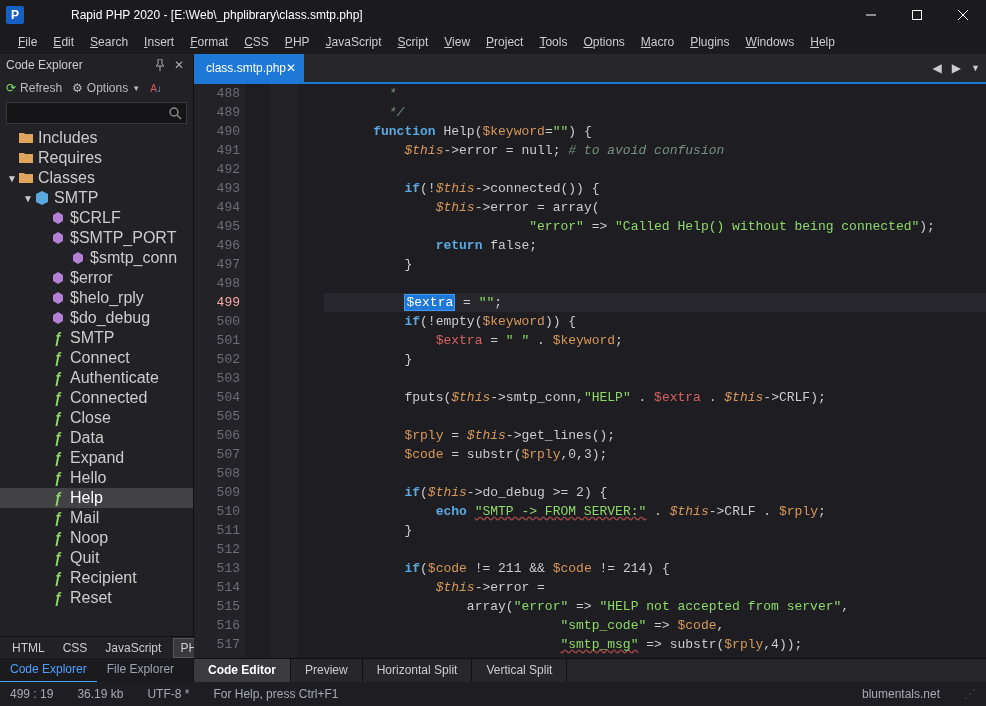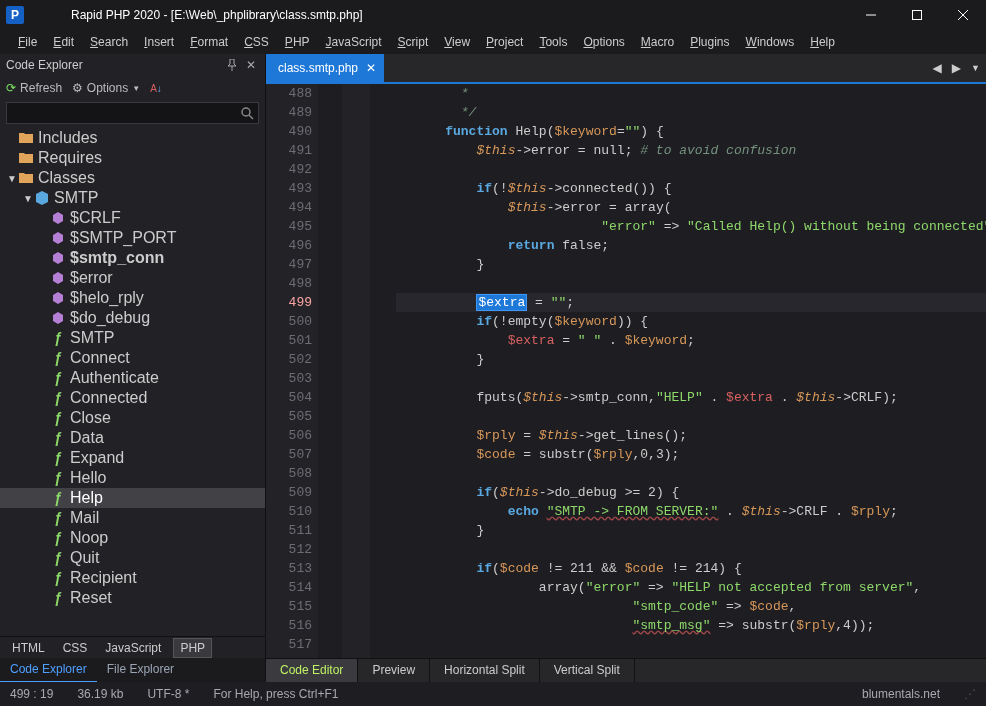--- a/index.html
+++ b/index.html
@@ -6,21 +6,21 @@
 body { font-family: "Segoe UI", Tahoma, sans-serif; font-size: 12px; background: #1b1b1e; color: #cccccc; width: 986px; height: 706px; overflow: hidden; display: flex; flex-direction: column; user-select: none; }
 .titlebar { height: 30px; background: #1b1b1e; display: flex; align-items: center; padding: 0 0 0 6px; }
 .titlebar .app-icon { width: 18px; height: 18px; background: #1560c5; color: #fff; font-weight: bold; font-size: 12px; display: flex; align-items: center; justify-content: center; border-radius: 2px; margin-right: 6px; }
 .titlebar .title { flex: 1; color: #fff; font-size: 12px; margin-left: 41px; }
 .titlebar .win-controls { display: flex; }
 .titlebar .win-btn { width: 46px; height: 30px; display: flex; align-items: center; justify-content: center; color: #fff; font-size: 14px; }
 .menubar { height: 24px; display: flex; align-items: center; padding: 0 10px; gap: 0; }
 .menubar .menu-item { padding: 3px 8px; color: #ccc; cursor: default; }
 .menubar .menu-item .ul { text-decoration: underline; }
 .main { flex: 1; display: flex; min-height: 0; }
-.sidebar { width: 266px; background: #222226; display: flex; flex-direction: column; border-right: 1px solid #111; }
+.sidebar { width: 194px; background: #222226; display: flex; flex-direction: column; border-right: 1px solid #111; }
 .panel-hdr { height: 22px; display: flex; align-items: center; padding: 0 6px; color: #ccc; font-size: 12px; }
 .panel-hdr .spacer { flex: 1; }
 .panel-hdr .pin, .panel-hdr .x { width: 16px; text-align: center; color: #aaa; }
 .panel-tools { height: 24px; display: flex; align-items: center; padding: 0 6px; gap: 10px; color: #bbb; }
 .panel-tools .tool { display: flex; align-items: center; gap: 4px; }
 .searchbox { margin: 2px 6px 4px 6px; height: 22px; background: #141416; border: 1px solid #3a3a3e; display: flex; align-items: center; padding: 0 4px; }
 .searchbox input { flex: 1; background: transparent; border: none; outline: none; color: #ccc; font-size: 12px; }
 .tree { flex: 1; overflow-y: auto; padding-bottom: 4px; position: relative; }
 .tree::-webkit-scrollbar { width: 14px; }
 .tree::-webkit-scrollbar-track { background: #222226; }
@@ -37,21 +37,21 @@
 .ico-fn { color: #8ed86a; font-size: 14px; font-style: italic; font-weight: bold; }
 .lbl { font-size: 16px; color: #ccc; }
 .side-tabs { display: flex; height: 22px; border-top: 1px solid #111; gap: 6px; padding: 0 6px; align-items: center; }
 .side-tab { padding: 2px 6px; color: #ccc; font-size: 12px; }
 .side-tab.active { background: #3a3a3e; border: 1px solid #555; }
 .bottom-tabs { display: flex; height: 24px; background: #1b1b1e; }
 .panel-bottom-tab { padding: 4px 10px; color: #9aa4b4; font-size: 12px; }
 .panel-bottom-tab.active { color: #4ea0ff; border-bottom: 1px solid #4ea0ff; }
 .editor-area { flex: 1; display: flex; flex-direction: column; min-width: 0; background: #1e1e22; }
 .file-tabbar { display: flex; height: 28px; background: #27272a; align-items: stretch; }
-.file-tab { display: flex; align-items: center; padding: 0 8px 0 12px; background: #1e78d8; color: #fff; font-size: 12px; gap: 8px; }
+.file-tab { display: flex; align-items: center; padding: 0 8px 0 12px; background: #1e78d8; color: #fff; font-size: 12px; gap: 0; }
 .file-tab .close { color: #fff; font-size: 12px; }
 .file-tabbar .spacer { flex: 1; }
 .file-tabbar .nav { display: flex; align-items: center; padding: 0 6px; gap: 10px; color: #ccc; }
 .editor-strip { height: 2px; background: #1e78d8; }
 .code-editor { flex: 1; display: flex; font-family: Consolas, "Courier New", monospace; font-size: 13px; line-height: 19px; background: #1e1e22; overflow: hidden; gap: 24px; }
 .gutter { width: 52px; background: #232327; color: #6c6c73; text-align: right; padding: 0 6px 0 0; }
 .gline { height: 19px; }
 .gline.cur { color: #fca5a5; }
 .margin { width: 28px; background: #232327; }
 .code { flex: 1; position: relative; overflow: hidden; padding-left: 2px; }
@@ -62,21 +62,21 @@
 .t-v { color: #d8985a; }
 .t-v-e { color: #d66060; }
 .t-s { color: #8ed86a; }
 .t-c { color: #75917d; font-style: italic; }
 .t-this { color: #d8985a; font-style: italic; }
 .t-op { color: #cccccc; }
 .sq { text-decoration: underline wavy #a04848; text-decoration-skip-ink: none; }
 .selbox { background: #1e78d8; color: #fff; padding: 0 1px; border: 1px solid #3f97f6; }
 .editor-bottom-tabs { height: 24px; display: flex; background: #27272a; border-top: 1px solid #111; align-items: stretch; }
 .ebtab { padding: 4px 14px; color: #ccc; font-size: 12px; border-right: 1px solid #111; }
-.ebtab.active { background: #3a3a3f; color: #bef264; font-weight: 400; }
+.ebtab.active { background: #3a3a3f; color: #ffffff; font-weight: 700; }
 .statusbar { height: 24px; background: #1d1d22; display: flex; align-items: center; padding: 0 10px; gap: 24px; color: #a8a8b0; font-size: 12px; }
 .statusbar .cell { white-space: nowrap; }
 .statusbar .flex { flex: 1; }
 svg { display: block; }
 </style>
 </head>
 <body>
 
 <div class="titlebar">
   <div class="app-icon">P</div>
@@ -203,21 +203,21 @@
         </div>
         <div class="tree-row" style="padding-left: 38px;">
           <span class="tw"></span>
           <span class="ico ico-var">
             <svg width="14" height="14" viewBox="0 0 14 14">
               <path d="M7 1l5 3v6l-5 3-5-3V4z"></path>
             </svg>
           </span>
           <span class="lbl">$SMTP_PORT</span>
         </div>
-        <div class="tree-row" style="padding-left: 38px; font-weight: bold;">
+        <div class="tree-row" style="padding-left: 58px;">
           <span class="tw"></span>
           <span class="ico ico-var">
             <svg width="14" height="14" viewBox="0 0 14 14">
               <path d="M7 1l5 3v6l-5 3-5-3V4z"></path>
             </svg>
           </span>
           <span class="lbl">$smtp_conn</span>
         </div>
         <div class="tree-row" style="padding-left: 38px;">
           <span class="tw"></span>
@@ -397,20 +397,21 @@
           <div class="cline">&nbsp;&nbsp;&nbsp;&nbsp;&nbsp;&nbsp;&nbsp;&nbsp;<span class="t-id">fputs(</span><span class="t-this">$this</span><span class="t-op">-&gt;</span><span class="t-id">smtp_conn,</span><span class="t-s">"HELP"</span><span class="t-op"> . </span><span class="t-v-e">$extra</span><span class="t-op"> . </span><span class="t-this">$this</span><span class="t-op">-&gt;</span><span class="t-id">CRLF);</span></div>
           <div class="cline"></div>
           <div class="cline">&nbsp;&nbsp;&nbsp;&nbsp;&nbsp;&nbsp;&nbsp;&nbsp;<span class="t-v">$rply</span><span class="t-op"> = </span><span class="t-this">$this</span><span class="t-op">-&gt;</span><span class="t-id">get_lines();</span></div>
           <div class="cline">&nbsp;&nbsp;&nbsp;&nbsp;&nbsp;&nbsp;&nbsp;&nbsp;<span class="t-v">$code</span><span class="t-op"> = </span><span class="t-id">substr(</span><span class="t-v">$rply</span><span class="t-op">,</span><span class="t-id">0</span><span class="t-op">,</span><span class="t-id">3);</span></div>
           <div class="cline"></div>
           <div class="cline">&nbsp;&nbsp;&nbsp;&nbsp;&nbsp;&nbsp;&nbsp;&nbsp;<span class="k">if</span><span class="t-op">(</span><span class="t-this">$this</span><span class="t-op">-&gt;</span><span class="t-id">do_debug &gt;= 2) </span><span class="t-op">{</span></div>
           <div class="cline">&nbsp;&nbsp;&nbsp;&nbsp;&nbsp;&nbsp;&nbsp;&nbsp;&nbsp;&nbsp;&nbsp;&nbsp;<span class="k">echo</span><span class="t-op"> </span><span class="t-s sq">"SMTP -&gt; FROM SERVER:"</span><span class="t-op"> . </span><span class="t-this">$this</span><span class="t-op">-&gt;</span><span class="t-id">CRLF . </span><span class="t-v">$rply</span><span class="t-op">;</span></div>
           <div class="cline">&nbsp;&nbsp;&nbsp;&nbsp;&nbsp;&nbsp;&nbsp;&nbsp;<span class="t-op">}</span></div>
           <div class="cline"></div>
           <div class="cline">&nbsp;&nbsp;&nbsp;&nbsp;&nbsp;&nbsp;&nbsp;&nbsp;<span class="k">if</span><span class="t-op">(</span><span class="t-v">$code</span><span class="t-op"> != 211 &amp;&amp; </span><span class="t-v">$code</span><span class="t-op"> != 214) </span><span class="t-op">{</span></div>
+          <div class="cline">&nbsp;&nbsp;&nbsp;&nbsp;&nbsp;&nbsp;&nbsp;&nbsp;&nbsp;&nbsp;&nbsp;&nbsp;<span class="t-this">$this</span><span class="t-op">-&gt;</span><span class="t-id">error =</span></div>
           <div class="cline">&nbsp;&nbsp;&nbsp;&nbsp;&nbsp;&nbsp;&nbsp;&nbsp;&nbsp;&nbsp;&nbsp;&nbsp;&nbsp;&nbsp;&nbsp;&nbsp;<span class="t-id">array(</span><span class="t-s">"error"</span><span class="t-op"> =&gt; </span><span class="t-s">"HELP not accepted from server"</span><span class="t-op">,</span></div>
           <div class="cline">&nbsp;&nbsp;&nbsp;&nbsp;&nbsp;&nbsp;&nbsp;&nbsp;&nbsp;&nbsp;&nbsp;&nbsp;&nbsp;&nbsp;&nbsp;&nbsp;&nbsp;&nbsp;&nbsp;&nbsp;&nbsp;&nbsp;&nbsp;&nbsp;&nbsp;&nbsp;&nbsp;&nbsp;<span class="t-s">"smtp_code"</span><span class="t-op"> =&gt; </span><span class="t-v">$code</span><span class="t-op">,</span></div>
           <div class="cline">&nbsp;&nbsp;&nbsp;&nbsp;&nbsp;&nbsp;&nbsp;&nbsp;&nbsp;&nbsp;&nbsp;&nbsp;&nbsp;&nbsp;&nbsp;&nbsp;&nbsp;&nbsp;&nbsp;&nbsp;&nbsp;&nbsp;&nbsp;&nbsp;&nbsp;&nbsp;&nbsp;&nbsp;<span class="t-s sq">"smtp_msg"</span><span class="t-op"> =&gt; </span><span class="t-id">substr(</span><span class="t-v">$rply</span><span class="t-op">,4));</span></div>
         </div>
     </div>
     <div class="editor-bottom-tabs" id="ebtabs">
         <div class="ebtab active">Code Editor</div>
         <div class="ebtab">Preview</div>
         <div class="ebtab">Horizontal Split</div>
         <div class="ebtab">Vertical Split</div>

